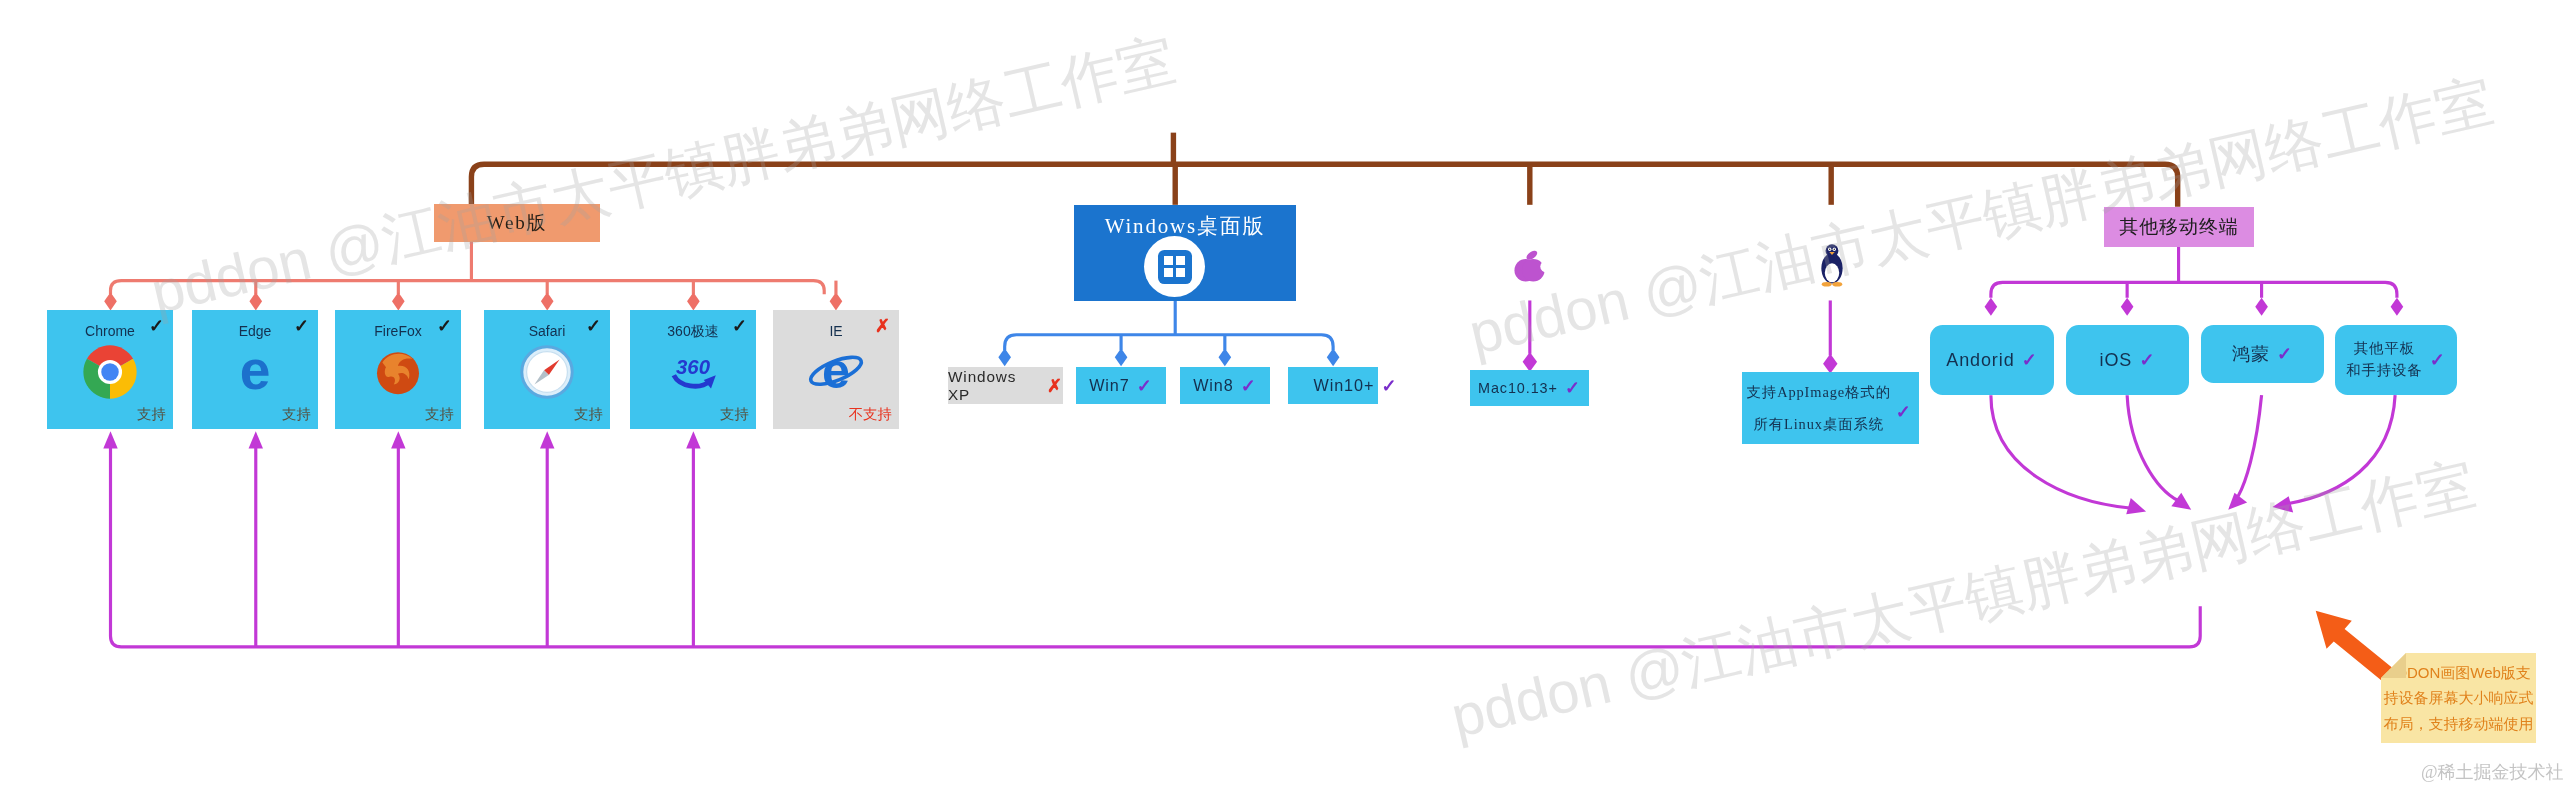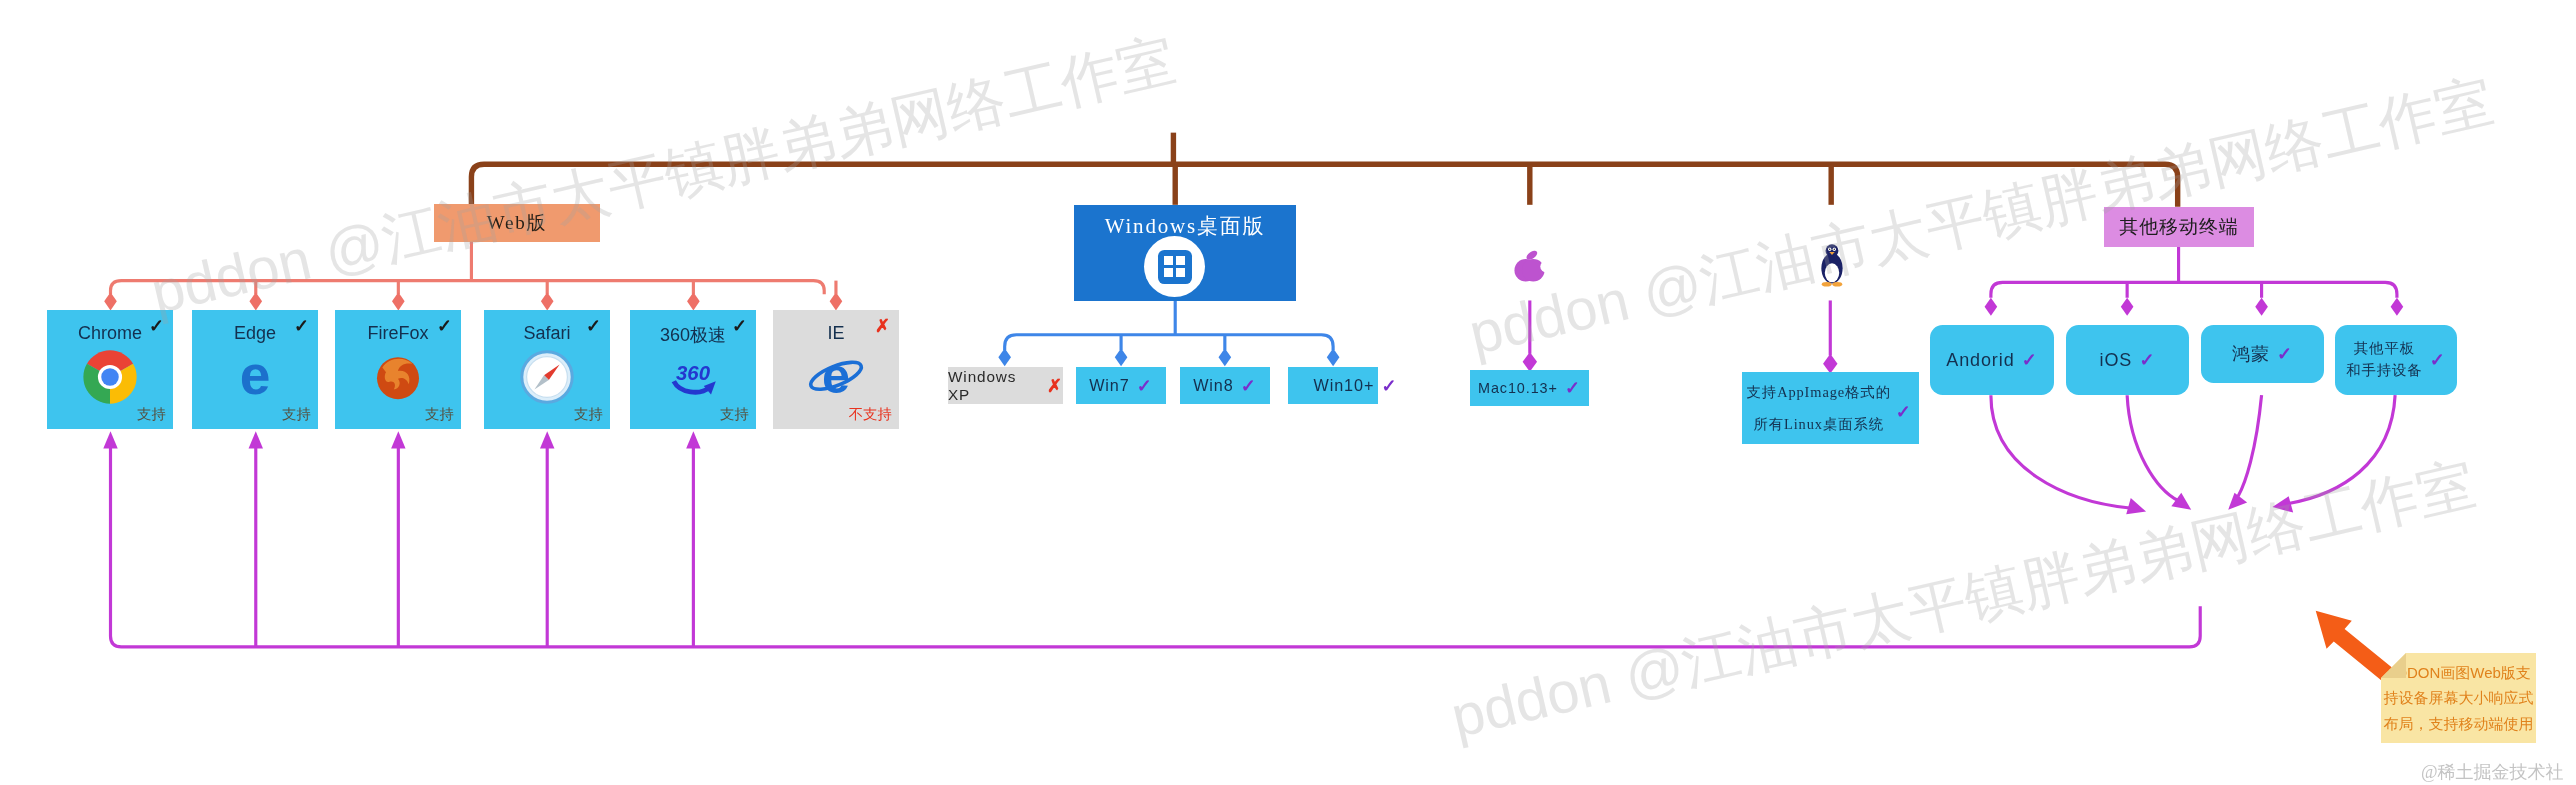--- a/index.html
+++ b/index.html
@@ -24,21 +24,21 @@
   .logo-circle{position:absolute;z-index:3;width:61px;height:61px;border-radius:50%;background:#ffffff;
                display:flex;align-items:center;justify-content:center;}
   .win-chip{width:34px;height:34px;background:#1b74ce;border-radius:6.3px;display:grid;
             grid-template-columns:1fr 1fr;grid-template-rows:1fr 1fr;gap:2.7px;padding:6.3px;box-sizing:border-box;}
   .win-chip span{background:#ffffff;display:block;}
 
   
   .card{position:absolute;z-index:2;top:310px;width:126px;height:119px;background:#3ec4ee;
         box-sizing:border-box;display:flex;flex-direction:column;align-items:center;padding-top:12.6px;}
   .card.off{background:#dcdcdc;}
-  .card .bname{font-size:18px;color:#14304f;}
+  .card .bname{font-size:14px;color:#14304f;}
   .card .blogo{margin-top:3.6px;width:60px;height:60px;}
   .card .chk{position:absolute;top:5.4px;right:9px;font-size:18px;font-weight:bold;color:#1a1a1a;}
   .card .chk.red{color:#e8321e;}
   .card .status{position:absolute;right:7.2px;bottom:5.4px;font-size:14.4px;color:#55503f;
                 font-family:"Liberation Serif",serif;}
   .card .status.red{color:#e8321e;}
 
   
   .kid{position:absolute;z-index:2;box-sizing:border-box;background:#3ec4ee;color:#14304f;
        display:flex;align-items:center;justify-content:center;font-size:16.2px;letter-spacing:0.9px;gap:7.2px;}

